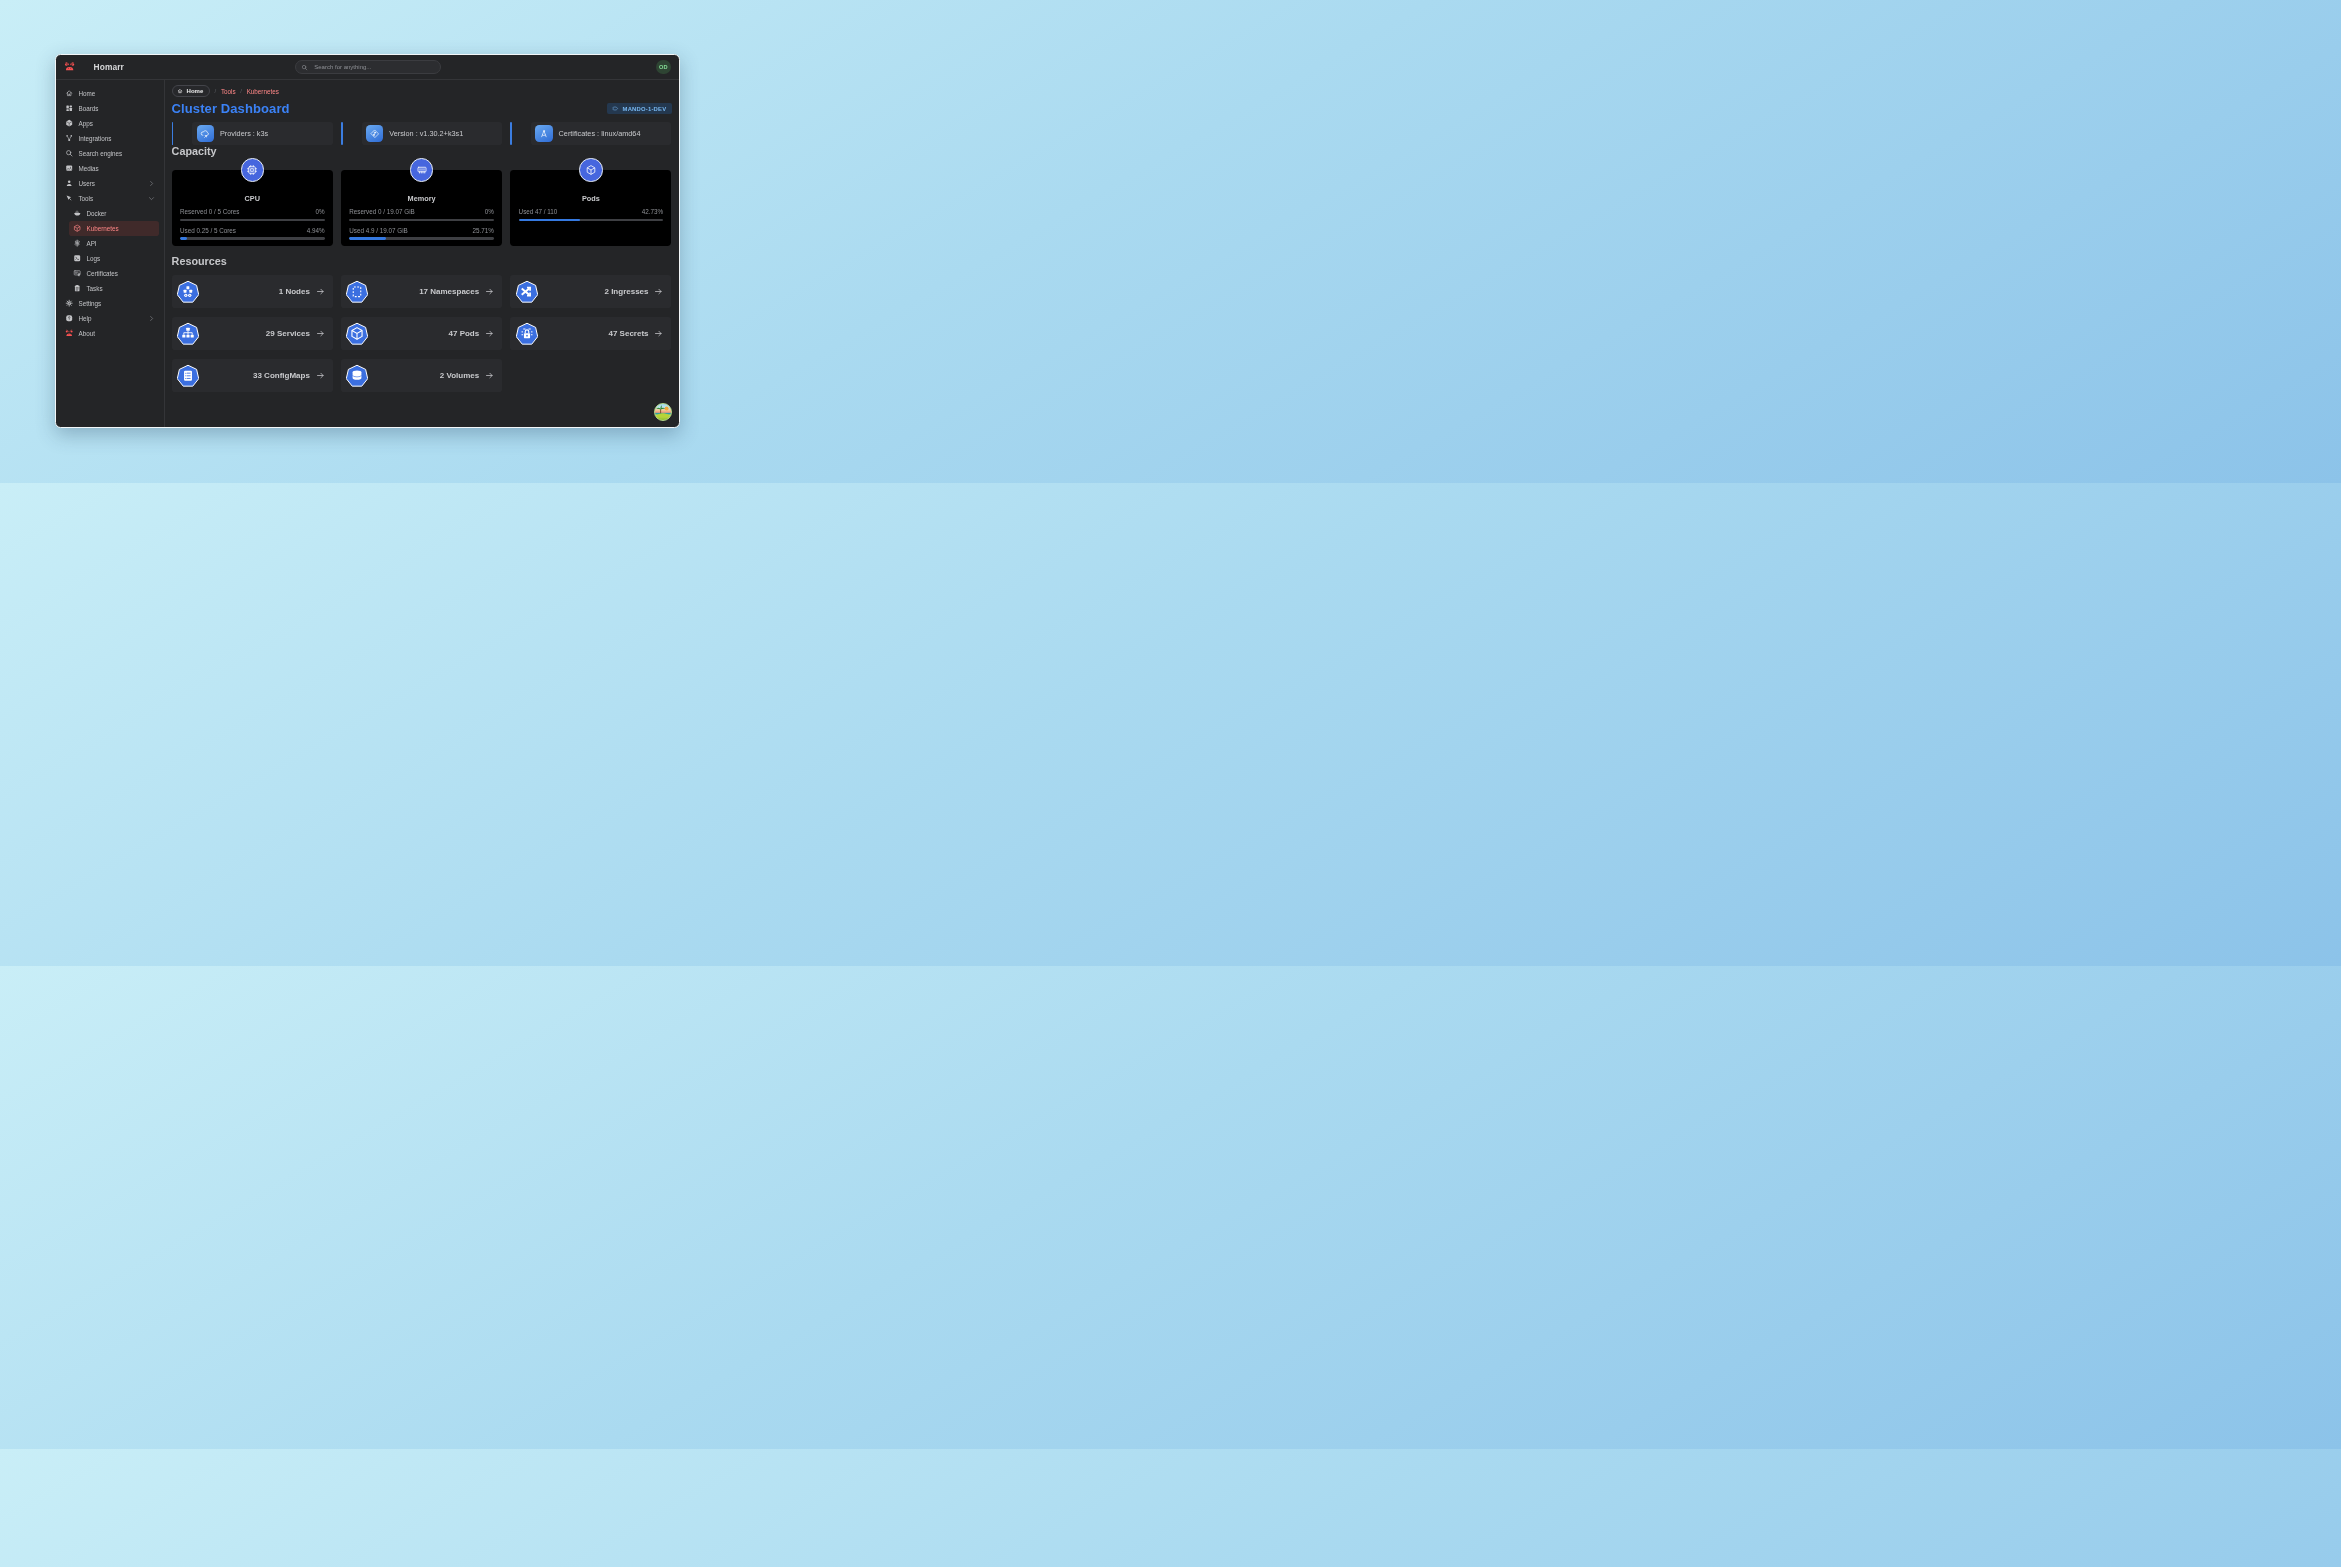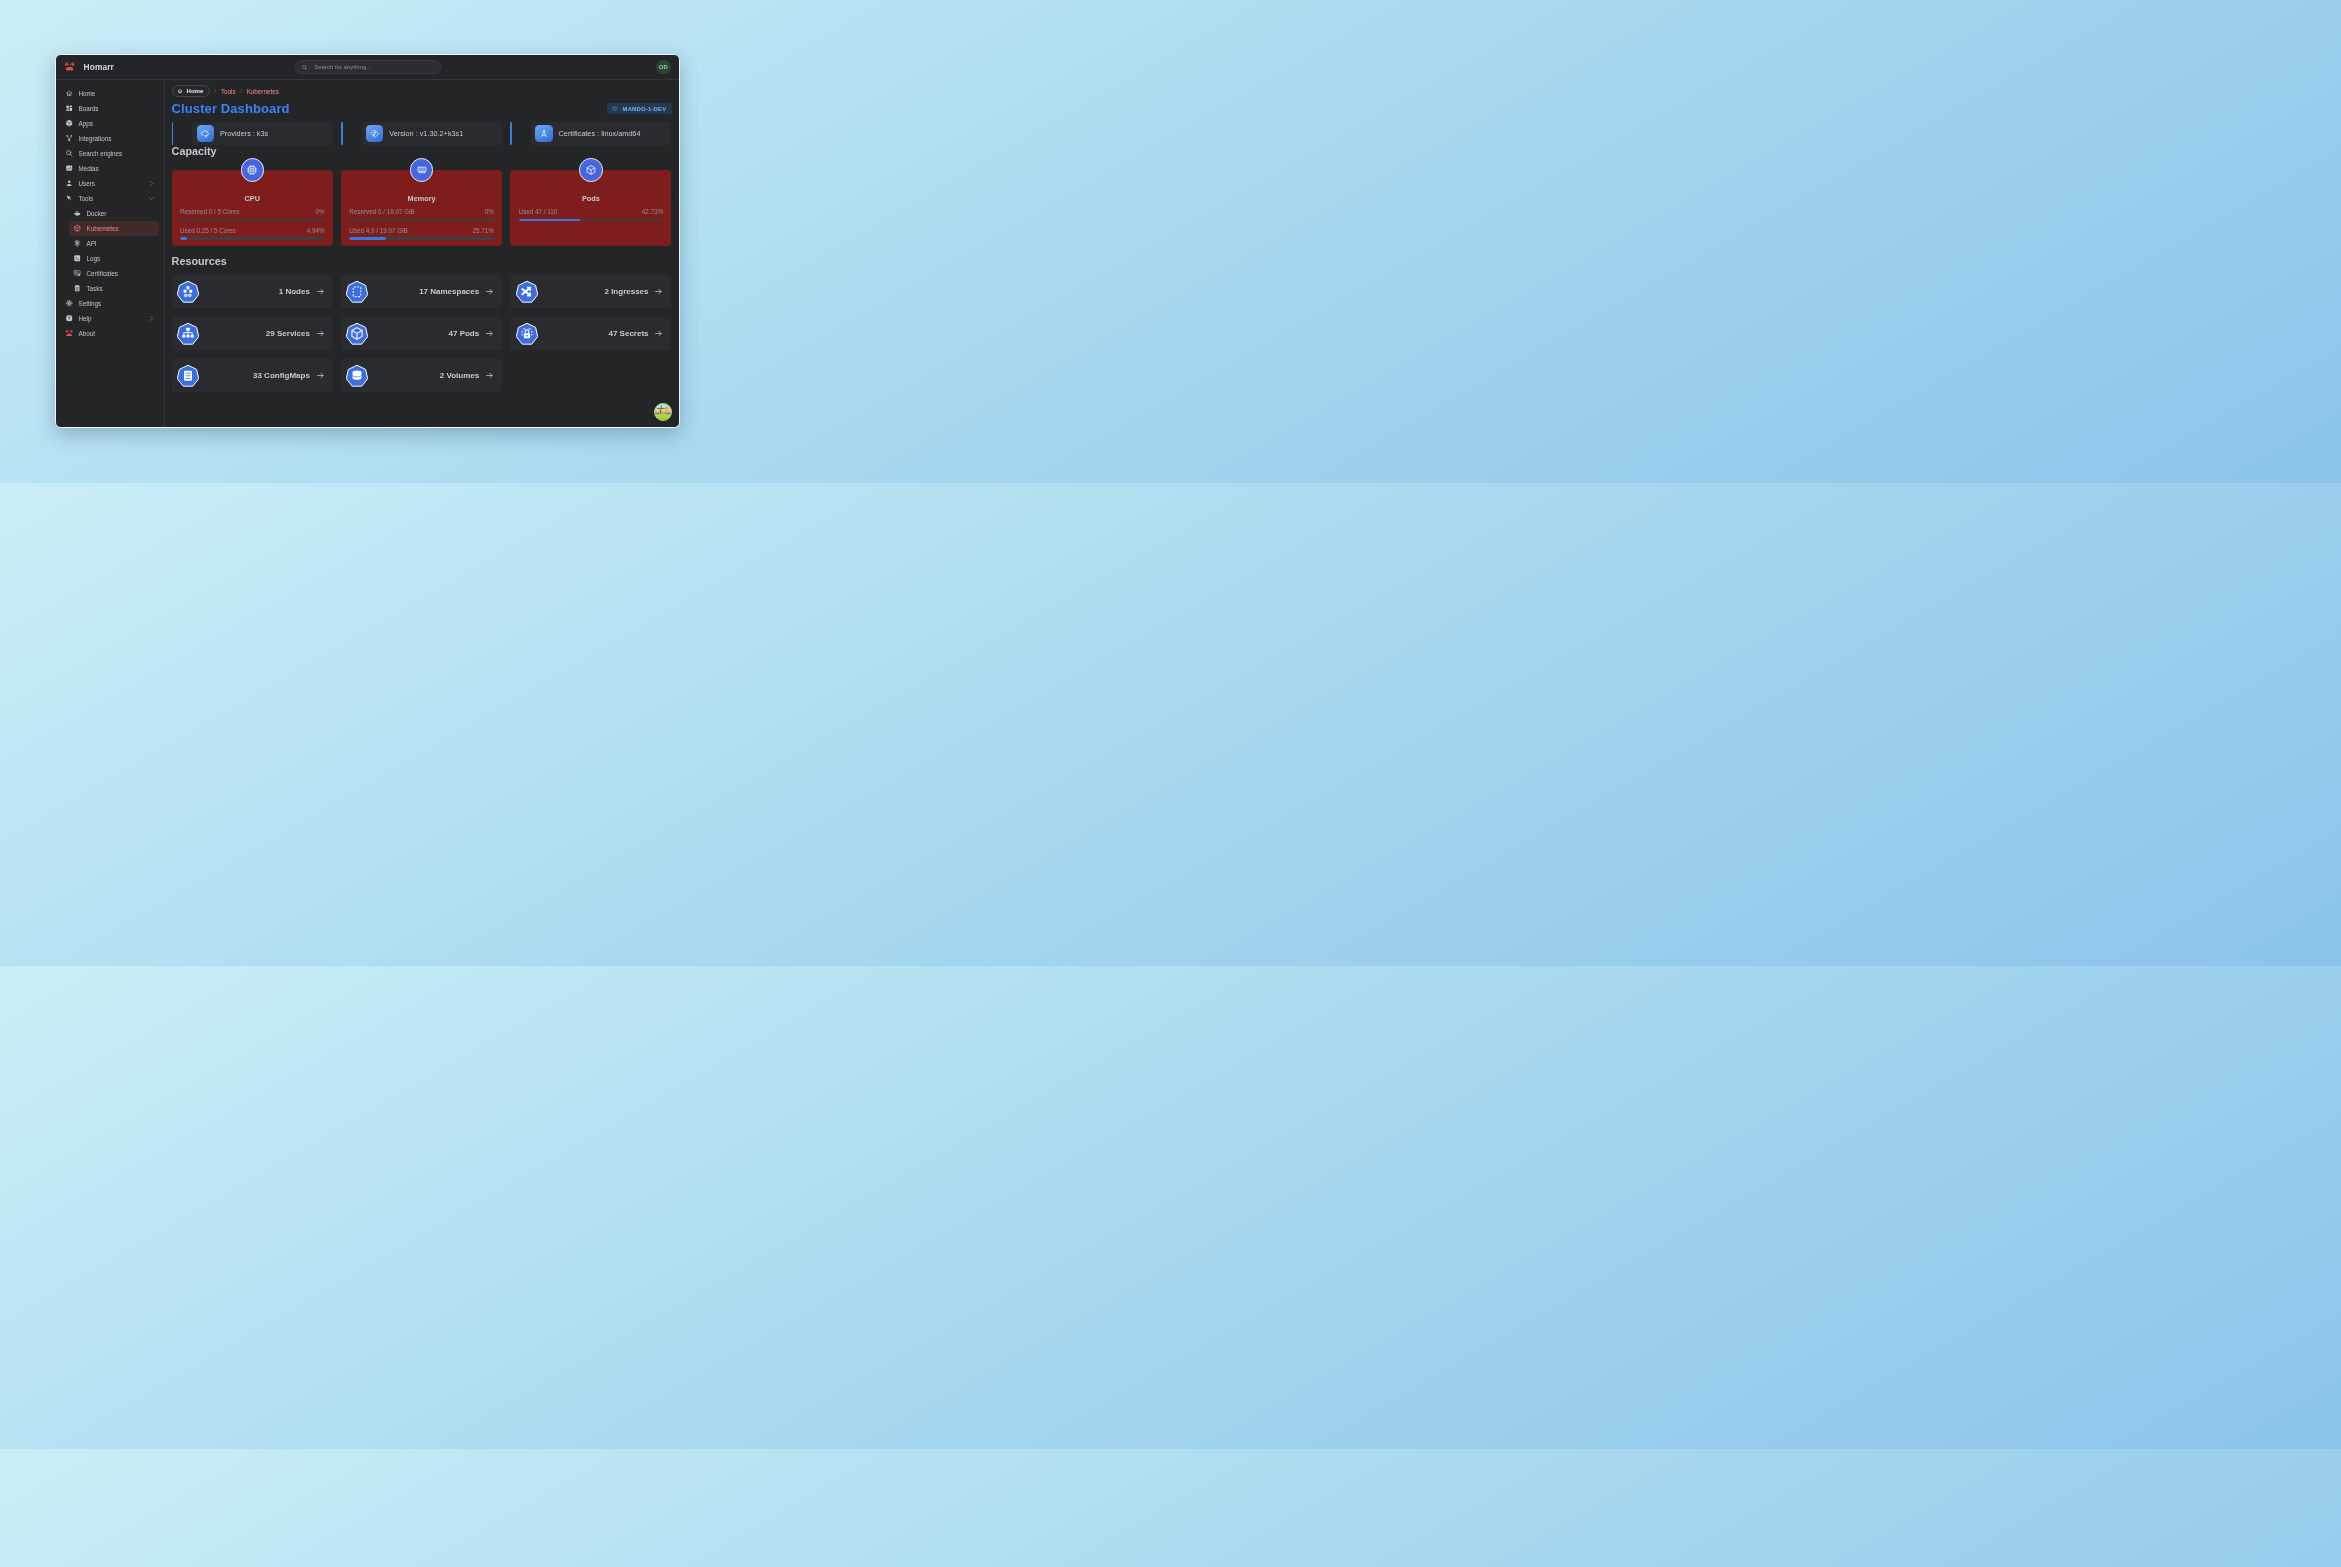--- a/index.html
+++ b/index.html
@@ -11,21 +11,21 @@
   }
   .window{
     position:absolute;left:55px;top:54px;width:625px;height:374px;
     background:#242527;border:1.4px solid #f3f7f9;border-radius:5.6px;
     box-sizing:border-box;box-shadow:0 6.6px 19px rgba(30,60,90,.30);
     display:flex;flex-direction:column;overflow:hidden;
   }
   
   .hdr{height:24px;flex:none;display:flex;align-items:center;padding:0 8.4px;
     border-bottom:0.5px solid #343538;position:relative;}
-  .brand{display:flex;align-items:center;gap:8px;}
+  .brand{display:flex;align-items:center;gap:18px;}
   .brand-name{font-size:8.4px;font-weight:bold;color:#d6d7d9;letter-spacing:0.1px;}
   .searchbox{position:absolute;left:50%;transform:translateX(-50%);
     width:146px;height:14.5px;border-radius:7.5px;background:#2c2d30;
     border:0.5px solid #3b3c40;display:flex;align-items:center;gap:4.2px;
     padding:0 5.6px;box-sizing:border-box;}
   .searchbox input{flex:1;background:transparent;border:none;outline:none;
     color:#b9babd;font-size:6px;font-family:inherit;}
   .searchbox input::placeholder{color:#8f9196;}
   .avatar{margin-left:auto;width:14.5px;height:14.5px;border-radius:50%;
     background:#2e4433;color:#84dd96;font-size:5.6px;font-weight:bold;
@@ -63,22 +63,22 @@
     align-items:center;gap:6px;padding:2.8px 5.6px 2.8px 4.2px;height:23px;box-sizing:border-box;}
   .info-ic{width:17.3px;height:17.3px;border-radius:4.2px;flex:none;
     background:linear-gradient(150deg,#6aaaf2 0%,#2e6bd4 100%);
     display:flex;align-items:center;justify-content:center;}
   .info-ic svg{width:9.8px;height:9.8px;}
   .info-label{font-size:7.3px;color:#c9cacd;}
   h2{margin:0;font-size:10.8px;font-weight:bold;color:#c6c7ca;}
   .h-cap{}
   
   .cap-grid{margin-top:13px;display:grid;grid-template-columns:repeat(3,1fr);gap:8px;}
-  .cap-card{position:relative;background:#7f1d1d;border-radius:3.7px;
-    padding:24px 8.4px 8.4px;height:76px;box-sizing:border-box;}
+  .cap-card{position:relative;background:#000000;border-radius:3.7px;
+    padding:24px 8.4px 8.4px;height:76px;box-sizing:border-box;text-decoration:underline;}
   .cap-circle{position:absolute;top:-11.7px;left:calc(50% - 11.7px);width:23.4px;height:23.4px;
     border-radius:50%;background:#4666de;border:1.4px solid #e9eef2;box-sizing:border-box;
     display:flex;align-items:center;justify-content:center;}
   .cap-circle svg{width:12px;height:12px;}
   .cap-title{text-align:center;font-size:7.3px;font-weight:bold;color:#c9cacd;}
   .cap-row{margin-top:5.2px;display:flex;justify-content:space-between;
     font-size:6.3px;color:#8f9196;}
   .bar{margin-top:3.3px;height:2.8px;border-radius:1.4px;background:#3e3f43;overflow:hidden;}
   .bar-fill{height:100%;border-radius:1.4px;background:#3579e0;width:0;}
   

